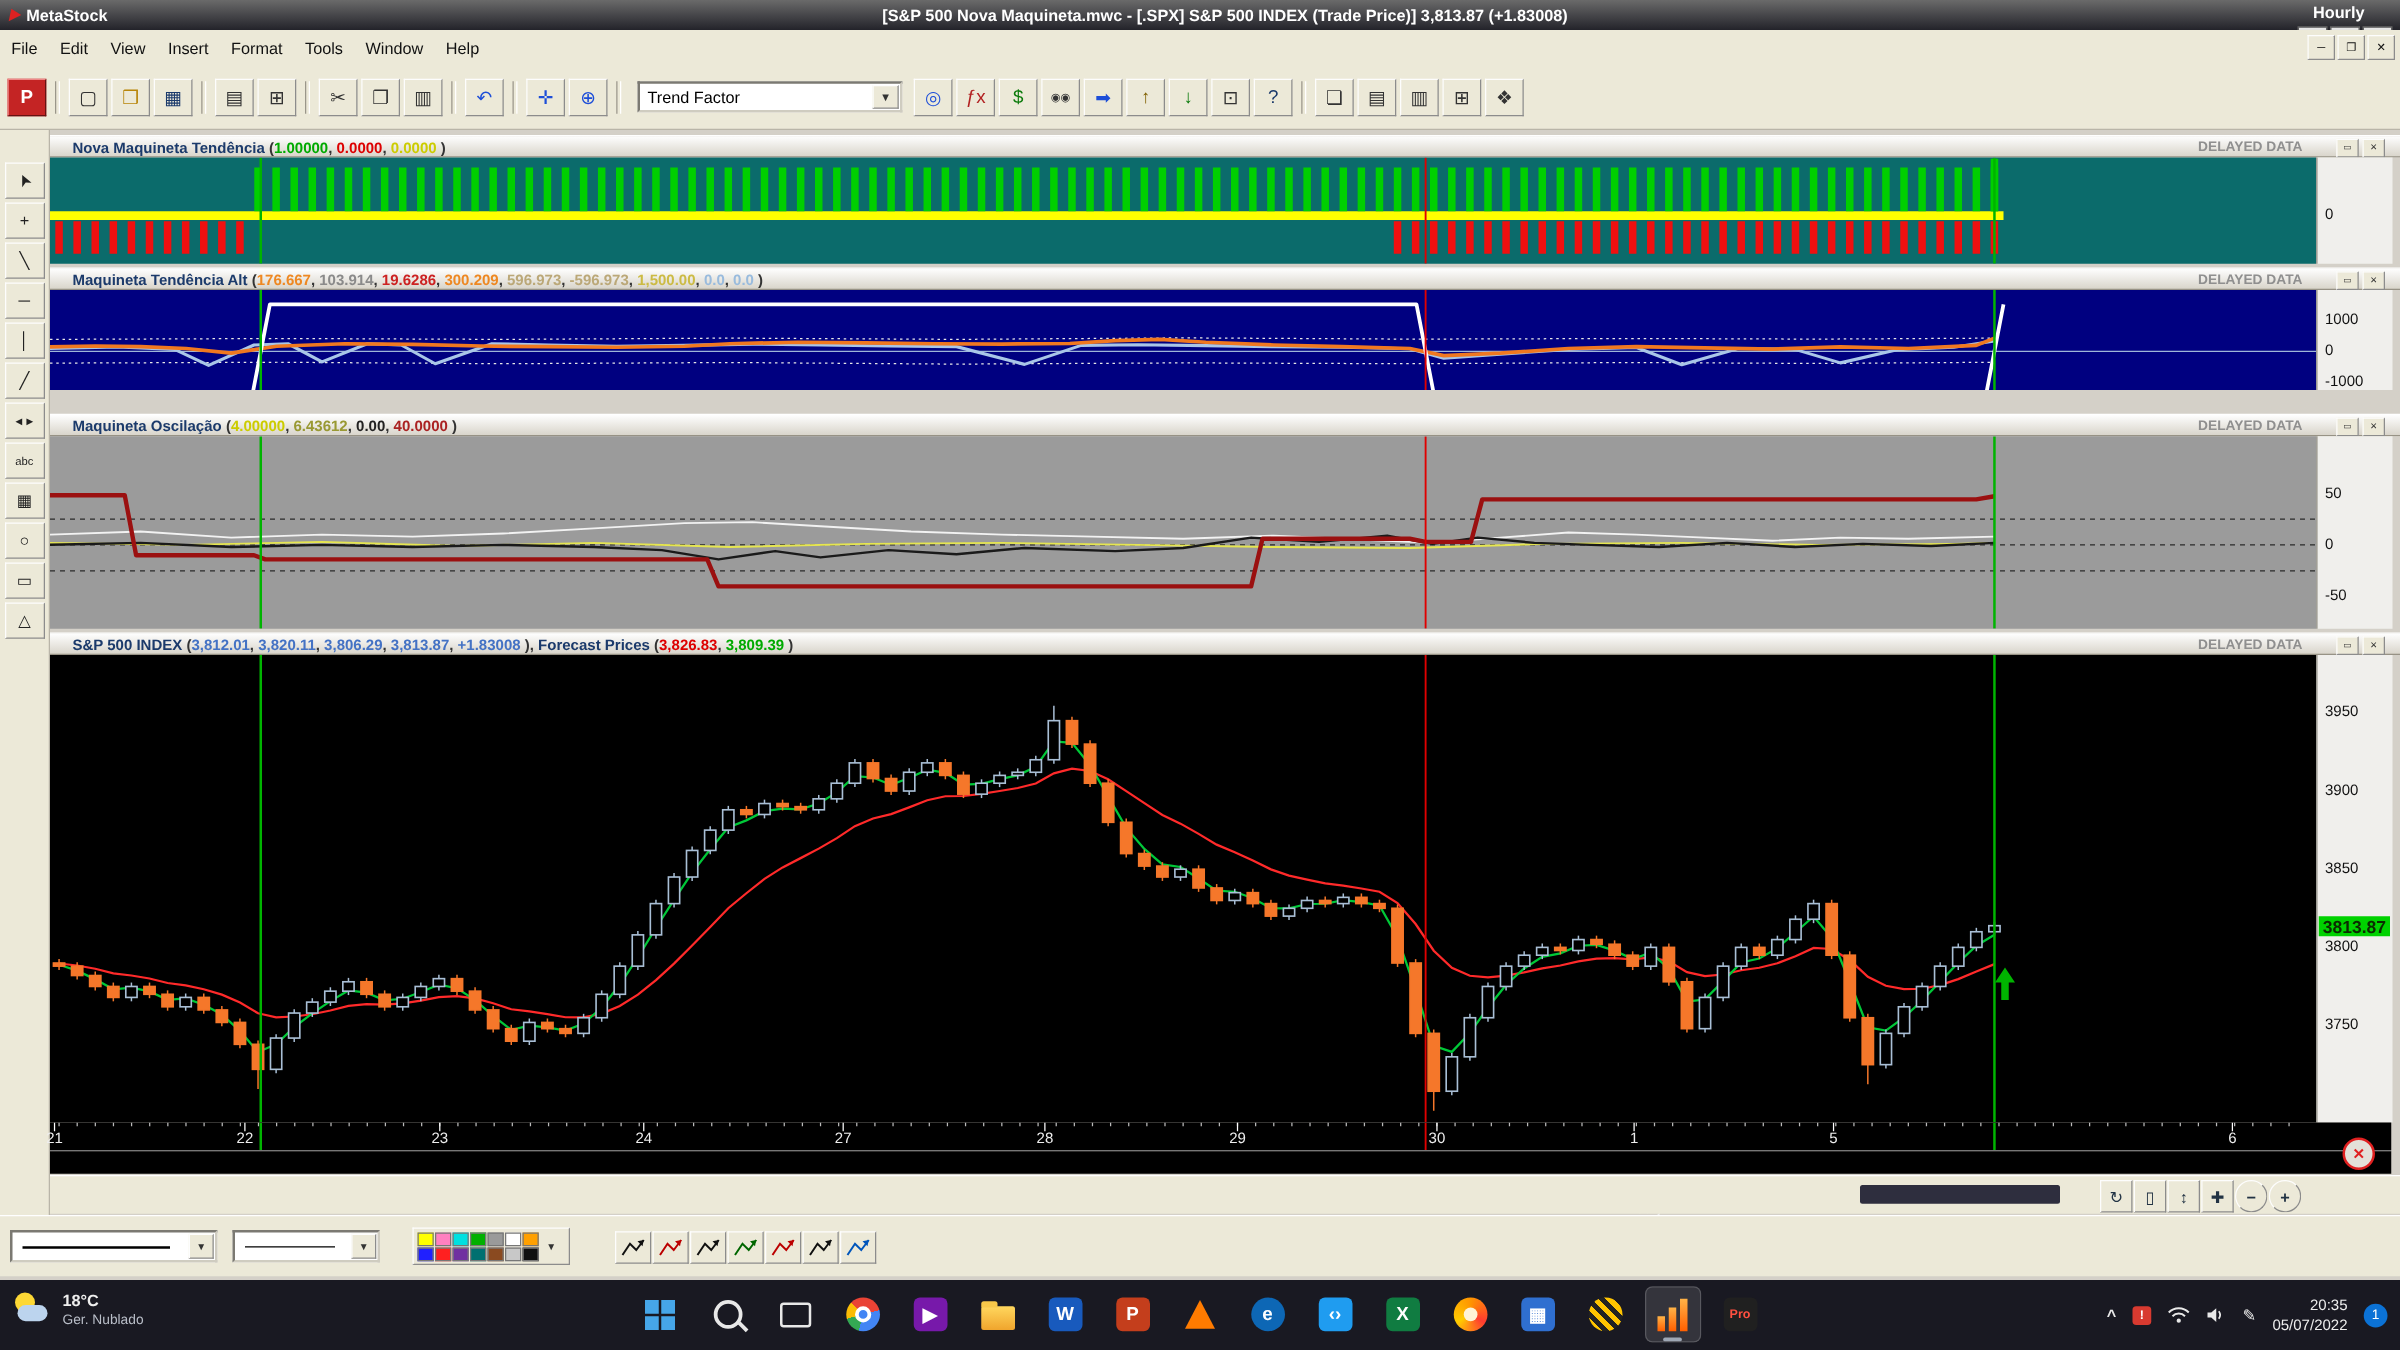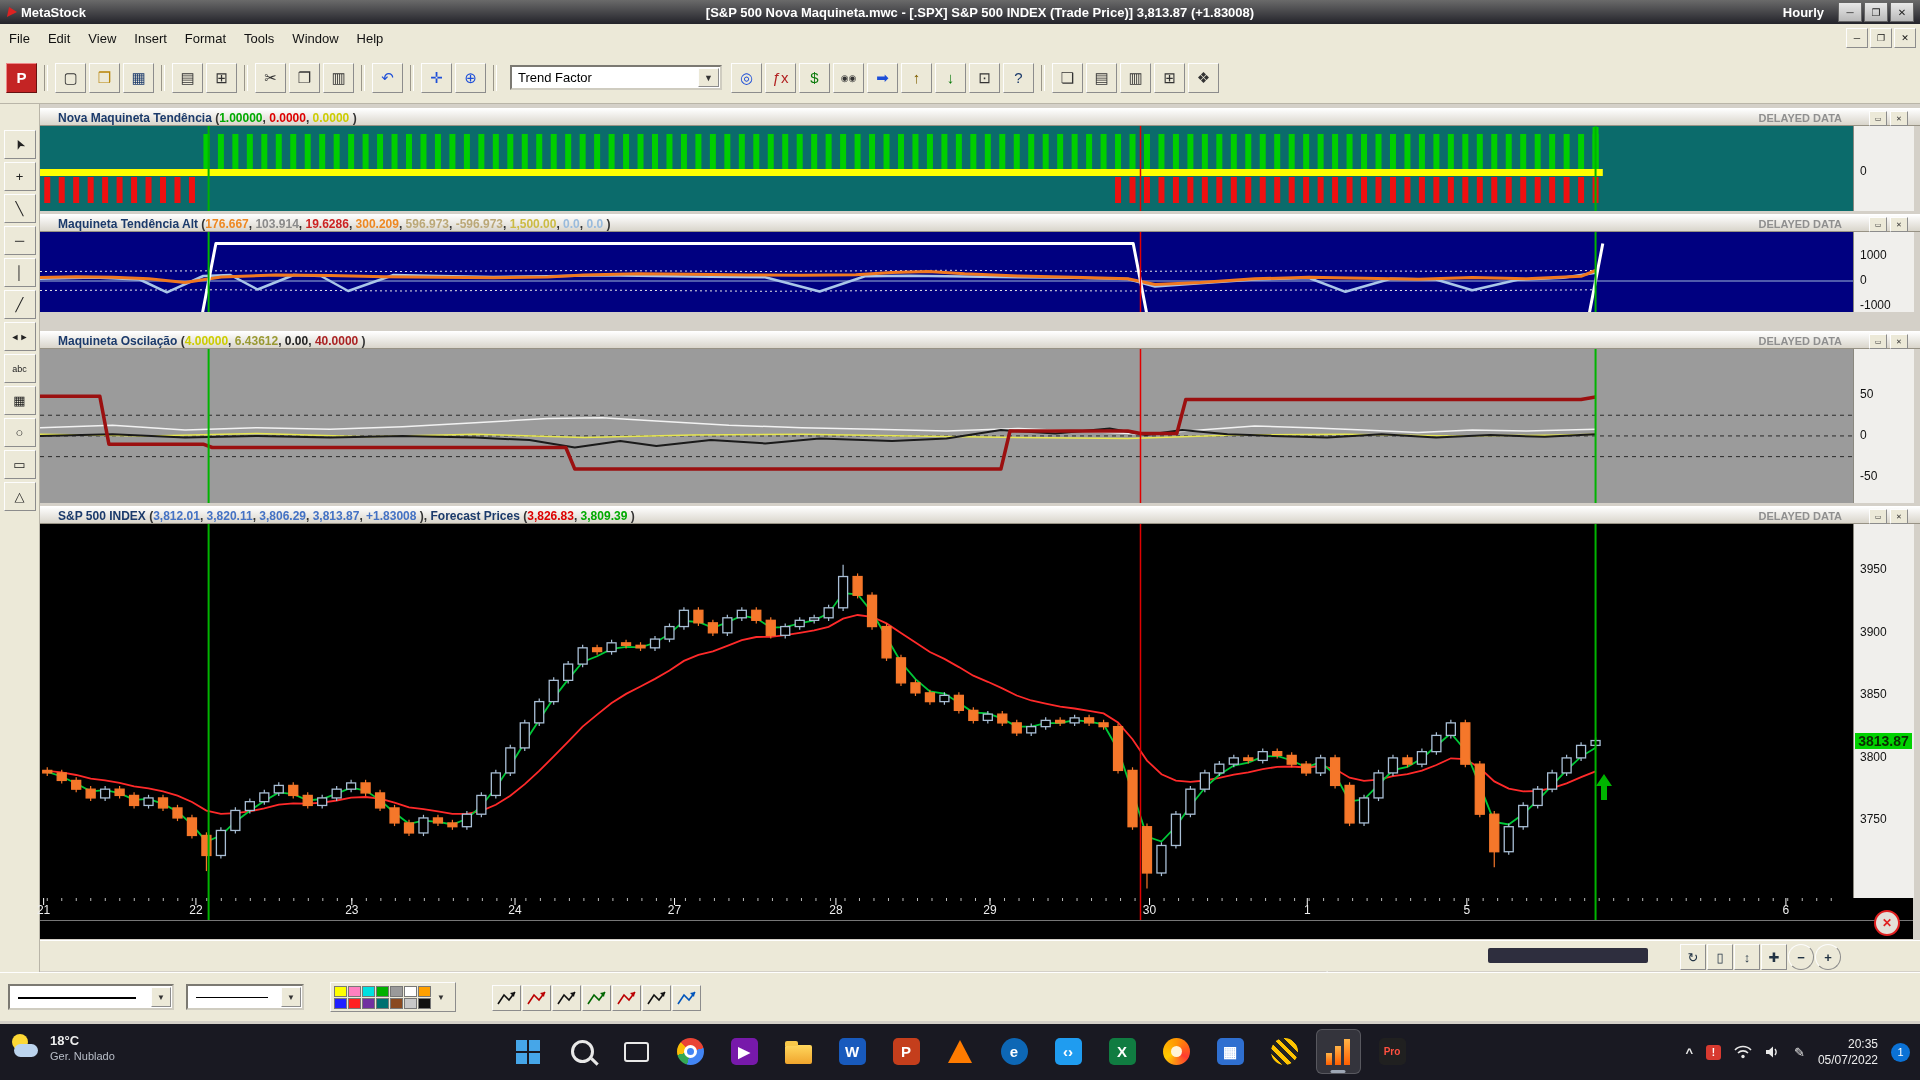--- a/index.html
+++ b/index.html
@@ -4,21 +4,21 @@
 <style>
   html,body{margin:0;padding:0;background:#000;}
   #app{position:relative;width:1920px;height:1080px;overflow:hidden;background:#d4d0c8;
        font-family:"Liberation Sans",sans-serif;-webkit-font-smoothing:antialiased;}
   
   .titlebar{position:absolute;left:0;top:0;width:1920px;height:24px;
             background:linear-gradient(#6a6a6a,#23232a);color:#fff;display:flex;align-items:center;}
   .brand{display:flex;align-items:center;gap:4px;padding-left:8px;font-weight:bold;font-size:13px;width:200px;}
   .brandmark{width:0;height:0;border-left:9px solid #d22;border-top:5px solid transparent;border-bottom:5px solid transparent;transform:skewX(-12deg);}
   .wtitle{position:absolute;left:0;right:0;text-align:center;font-size:13px;font-weight:bold;pointer-events:none;padding-left:40px;}
-  .trex{position:absolute;right:6px;top:2px;display:flex;align-items:center;gap:4px;}
+  .trex{position:absolute;right:6px;top:2px;display:flex;align-items:center;gap:4px;flex-direction:column;}
   .interval{font-size:13px;font-weight:bold;margin-right:10px;}
   .wbtn{width:22px;height:18px;background:linear-gradient(#e8e8e8,#b9b9b9);color:#222;border:1px solid #666;
         font-size:10px;display:flex;align-items:center;justify-content:center;}
   
   .menubar{position:absolute;left:0;top:24px;width:1920px;height:28px;background:#ece9d8;border-bottom:1px solid #b9b5a8;
            display:flex;align-items:center;font-size:13px;color:#111;}
   .menu-item{padding:5px 9px;}
   .childbtns{position:absolute;right:4px;display:flex;gap:2px;}
   .cwbtn{width:20px;height:18px;font-size:9px;display:flex;align-items:center;justify-content:center;
          background:#ece9d8;border:1px solid;border-color:#fdfdfd #8c8c8c #8c8c8c #fdfdfd;}

